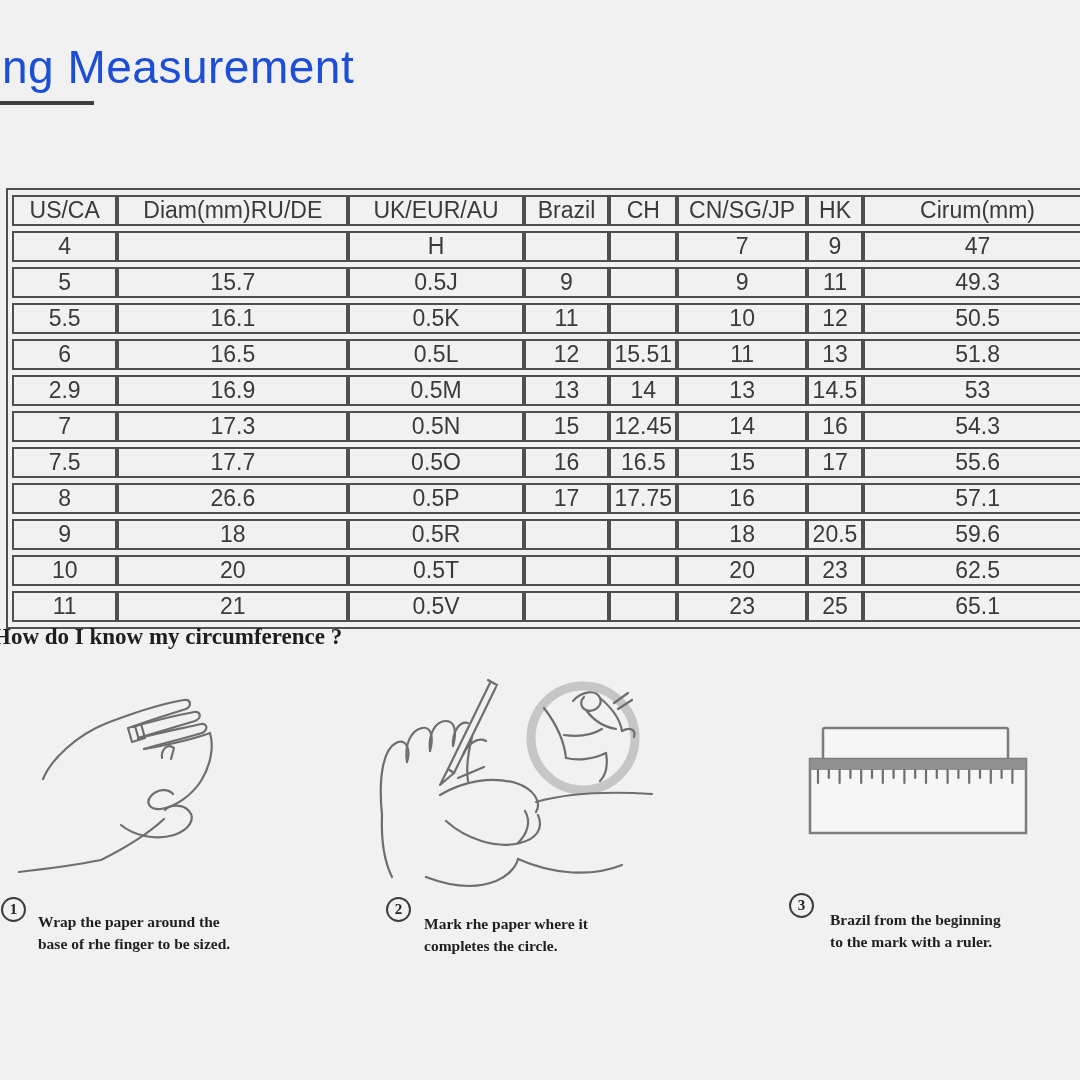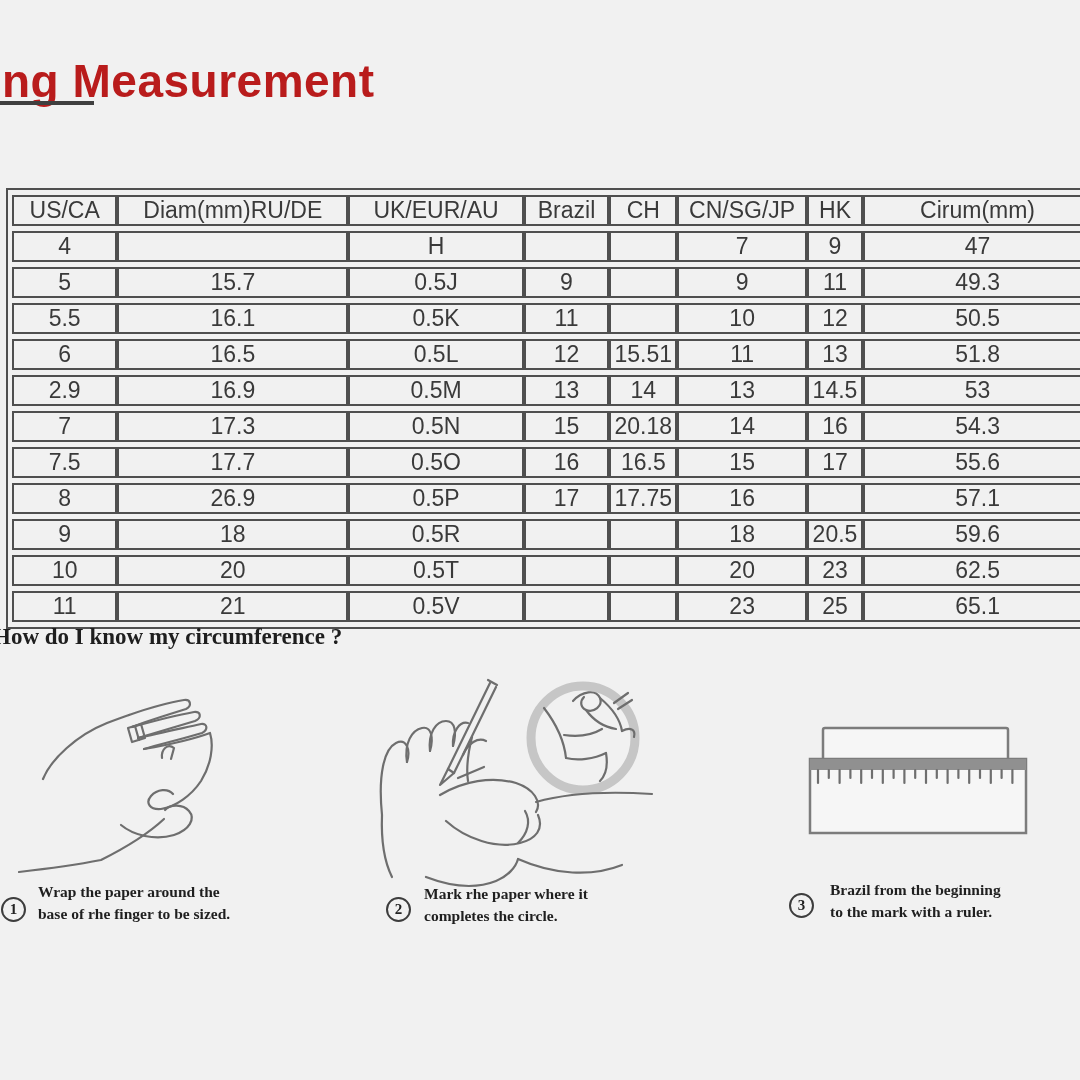--- a/index.html
+++ b/index.html
@@ -8,24 +8,24 @@
     width: 1080px;
     height: 1080px;
     overflow: hidden;
     background: #f1f1f1;
     font-family: "Liberation Sans", sans-serif;
   }
   .abs { position: absolute; }
 
   
   #page-title {
-    left: 2px; top: 54px;
+    left: 2px; top: 40px;
     font-size: 46px;
-    font-weight: 700;
-    color: #b91c1c;
+    font-weight: 400;
+    color: #1d4ed8;
     letter-spacing: 0.5px;
     white-space: nowrap;
   }
   #title-underline {
     left: 0; top: 101px;
     width: 94px; height: 4px;
     background: #3f3f3f;
   }
 
   
@@ -78,20 +78,21 @@
     color: #222;
     box-sizing: border-box;
   }
   .step-text {
     font-family: "Liberation Serif", serif;
     font-weight: 700;
     font-size: 15.5px;
     line-height: 1.42;
     color: #1f1f1f;
     white-space: pre-line;
+    margin-top: 30px;
   }
   #step1-circle { left: 1px;  top: 897px; }
   #step2-circle { left: 386px; top: 897px; }
   #step3-circle { left: 789px; top: 893px; }
   #step1-text { left: 38px;  top: 881px; width: 245px; }
   #step2-text { left: 424px; top: 883px; width: 235px; }
   #step3-text { left: 830px; top: 879px; width: 250px; }
 
   
   svg.sketch { overflow: visible; }
@@ -182,38 +183,38 @@
           <td>14</td>
           <td>13</td>
           <td>14.5</td>
           <td>53</td>
         </tr>
         <tr>
           <td>7</td>
           <td>17.3</td>
           <td>0.5N</td>
           <td>15</td>
-          <td>20.18</td>
+          <td>12.45</td>
           <td>14</td>
           <td>16</td>
           <td>54.3</td>
         </tr>
         <tr>
           <td>7.5</td>
           <td>17.7</td>
           <td>0.5O</td>
           <td>16</td>
           <td>16.5</td>
           <td>15</td>
           <td>17</td>
           <td>55.6</td>
         </tr>
         <tr>
           <td>8</td>
-          <td>26.9</td>
+          <td>26.6</td>
           <td>0.5P</td>
           <td>17</td>
           <td>17.75</td>
           <td>16</td>
           <td></td>
           <td>57.1</td>
         </tr>
         <tr>
           <td>9</td>
           <td>18</td>

